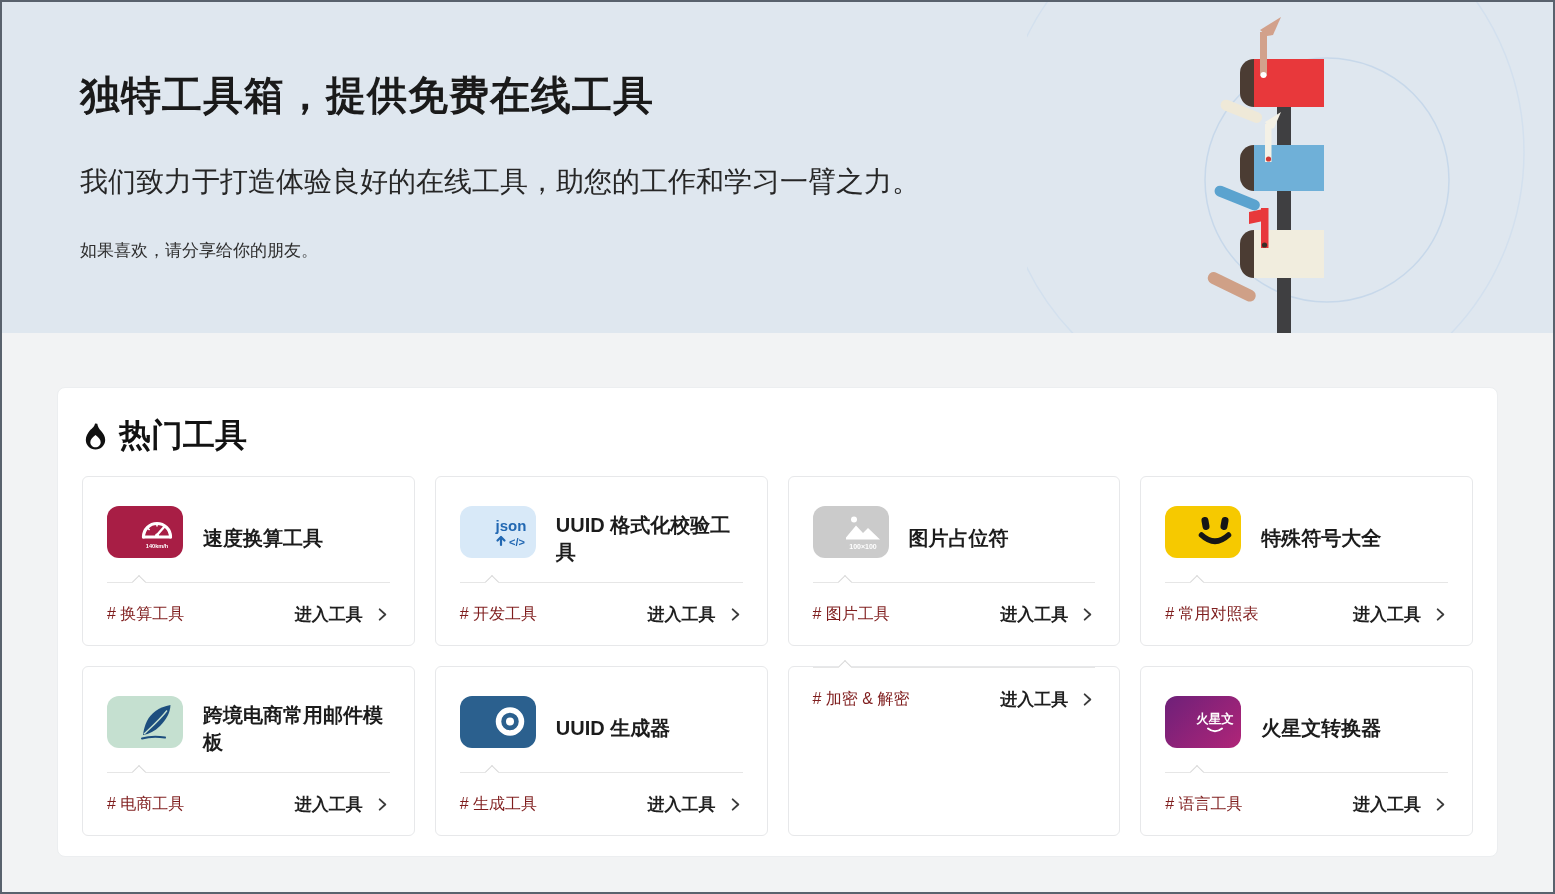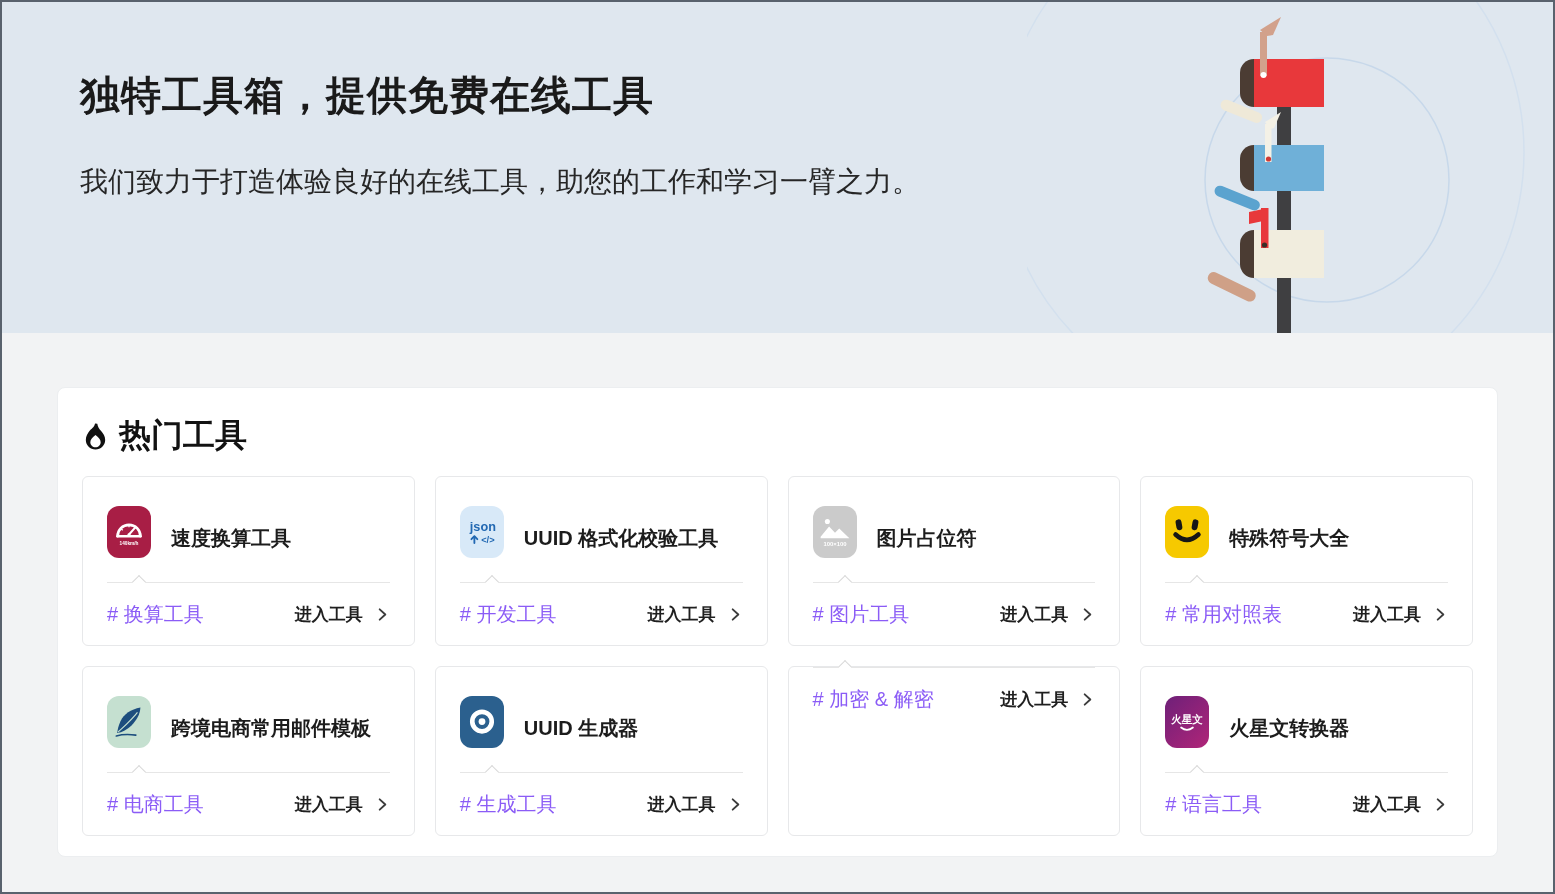--- a/index.html
+++ b/index.html
@@ -52,50 +52,51 @@
   .card {
     background:#fff;
     border:1px solid #e7e8ea;
     border-radius:6px;
     height:170px;
     display:flex; flex-direction:column;
     cursor:pointer;
   }
   .card-head { flex:1; display:flex; align-items:center; gap:20px; padding:4px 24px 0; min-height:0; }
   .tool-icon {
-    width:44px; height:52px; border-radius:12px; flex:none;
-    display:flex; align-items:center; justify-content:center;
+    width:76px; height:52px; border-radius:12px; flex:none;
+    display:flex; align-items:center; justify-content:flex-end;
     overflow:hidden;
   }
   .tool-icon svg { display:block; }
   .md5-text { font-size:22px; font-weight:700; color:#3a3a3a; letter-spacing:0.5px; }
   .card-title { font-size:20px; font-weight:700; color:#1c1c1c; line-height:1.35;margin-top:14px; }
   .divider { border-top:1px solid #e6e6e6; margin:0 24px; position:relative; }
   .caret {
     position:absolute; left:27px; top:-6px;
     width:10px; height:10px; background:#fff;
     border-top:1px solid #d9d9d9; border-left:1px solid #d9d9d9;
     transform:rotate(45deg);
   }
   .card-foot { height:62px; display:flex; align-items:center; justify-content:space-between; padding:0 24px; }
-  .tag { color:#8b5cf6; font-size:20px; }
+  .tag { color:#7f1d1d; font-size:16px; }
   .enter {
     display:flex; align-items:center; gap:12px;
     font-size:17px; font-weight:700; color:#1f1f1f; text-decoration:none;
   }
 </style>
 </head>
 <body>
 
 <div class="window">
 
   <section class="hero">
     <div class="hero-text">
       <h1 class="hero-title">独特工具箱，提供免费在线工具</h1>
       <p class="hero-subtitle">我们致力于打造体验良好的在线工具，助您的工作和学习一臂之力。</p>
+      <p class="hero-share">如果喜欢，请分享给你的朋友。</p>
     </div>
     <div class="hero-art">
       <svg width="520" height="331" viewBox="0 0 520 331">
         <circle cx="300" cy="178" r="122" fill="none" stroke="#c7d8ea" stroke-width="1.5"></circle>
         <circle cx="235" cy="150" r="262" fill="none" stroke="#d3e0ee" stroke-width="1.5"></circle>
 
         <rect x="250" y="90" width="14" height="241" fill="#3f3f41"></rect>
 
         <g>
           <rect x="196" y="96" width="44" height="11" rx="5.5" fill="#efe9d8" transform="rotate(22 196 96)"></rect>

